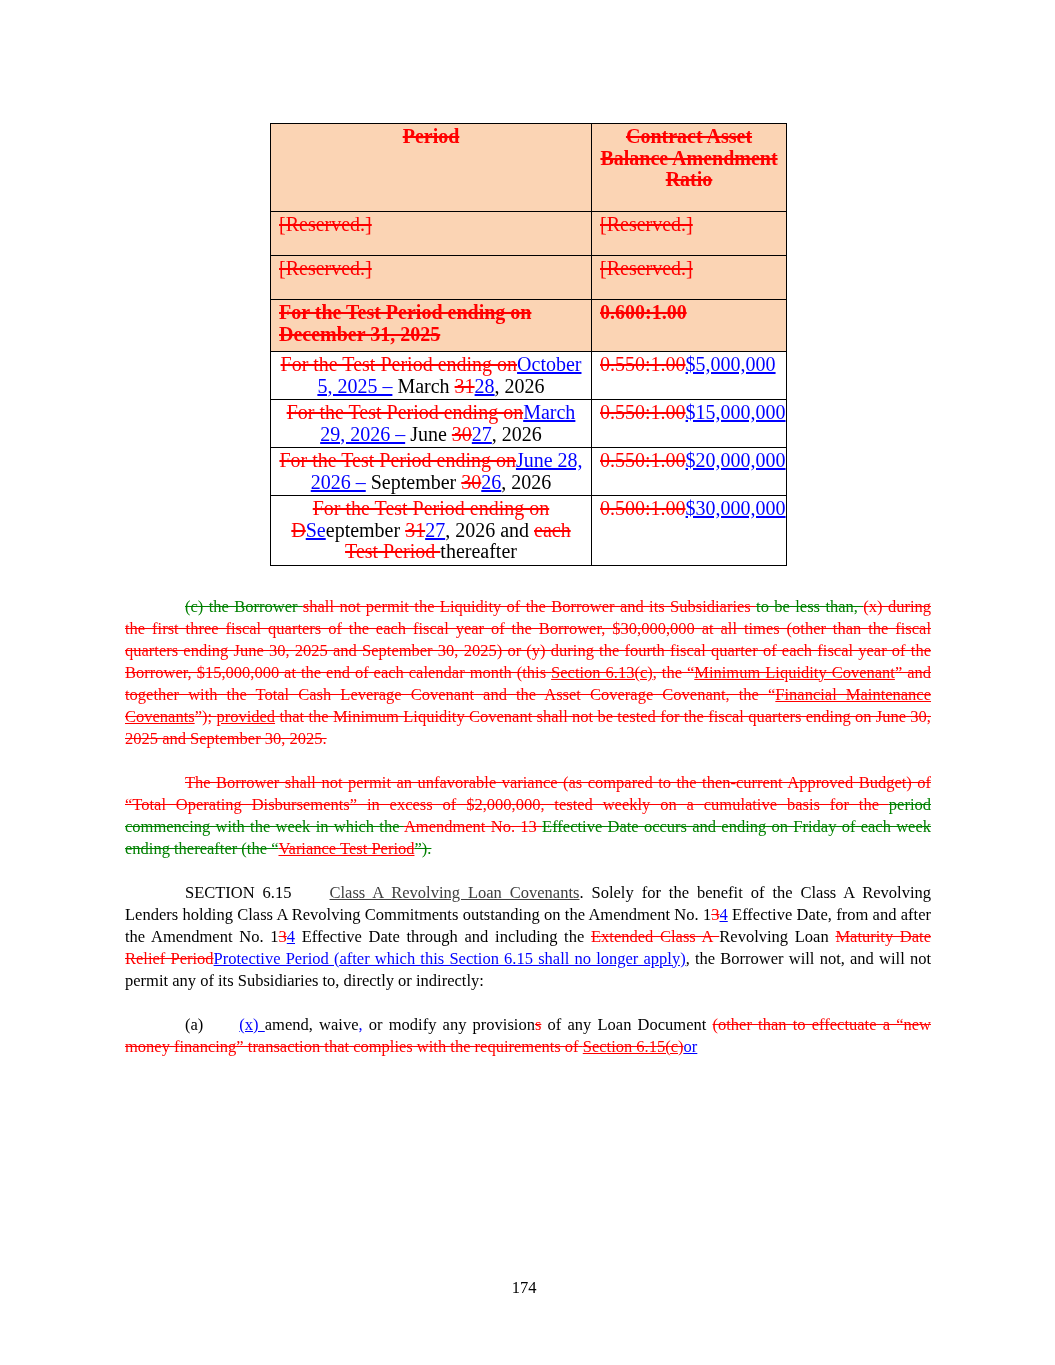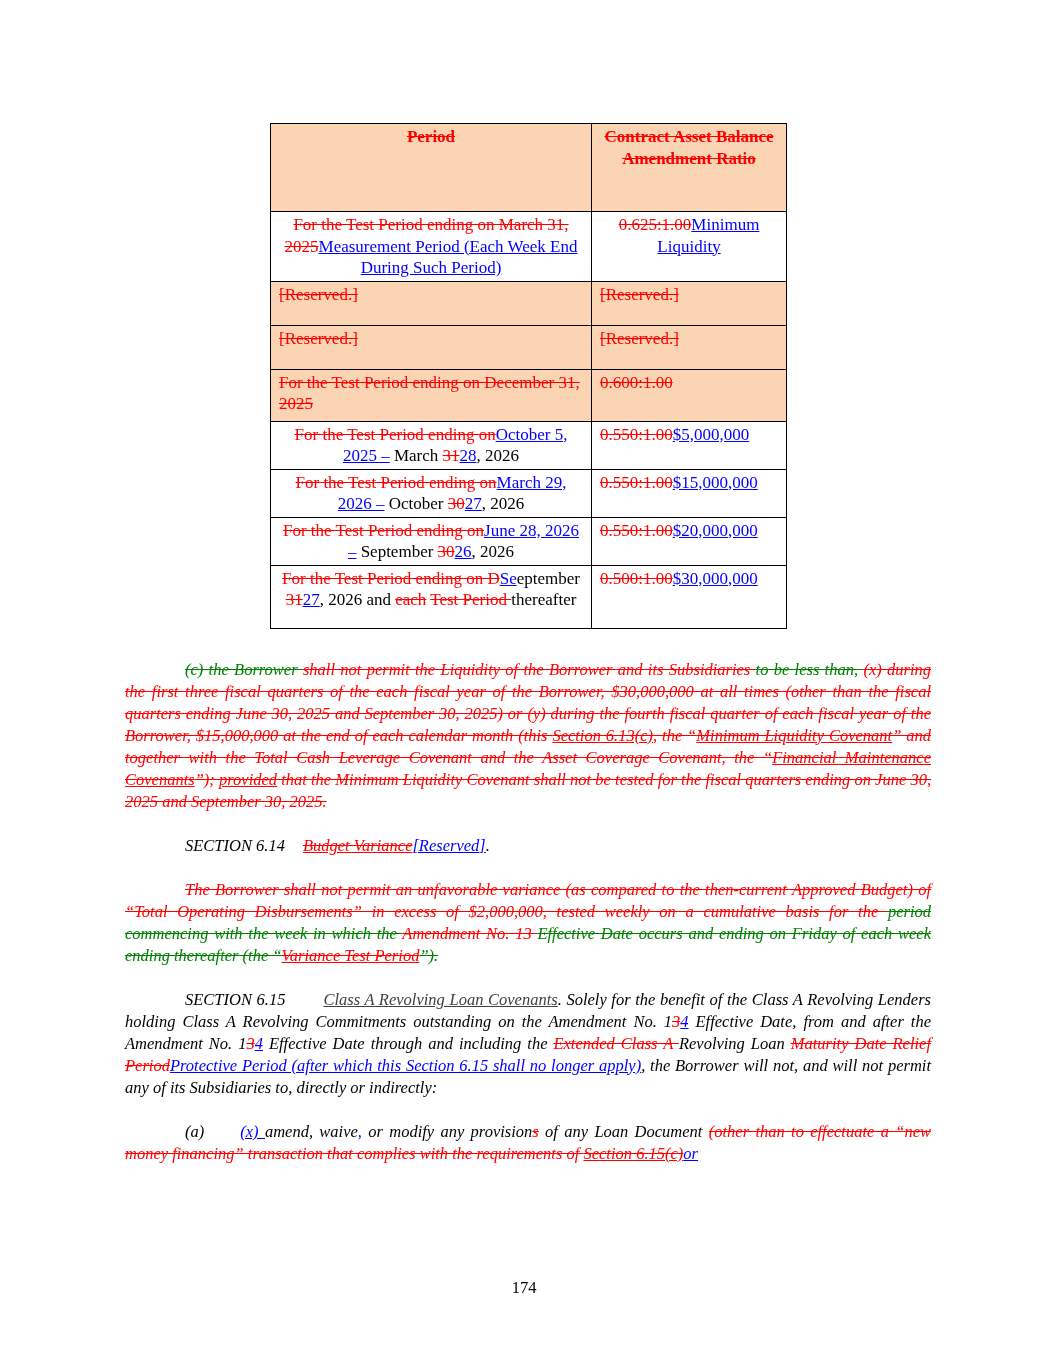--- a/index.html
+++ b/index.html
@@ -2,25 +2,25 @@
 <html style="--red: #ff0000; --blue: #0000ff; --green: #008000; --tan: #fbd4b4;"><head>
 <meta charset="utf-8">
 <style>
   html,body{margin:0;padding:0;background:#ffffff;}
   .page{width:1055px;height:1365px;background:#fff;position:relative;
         font-family:"Liberation Serif",serif;color:#000;overflow:hidden;}
   .content{position:absolute;left:125px;top:0;width:806px;}
   .tablewrap{margin:123px 0 0 145px;width:516px;}
   table.cov{border-collapse:collapse;width:100%;table-layout:fixed;}
   table.cov td{border:1px solid #000;padding:2px 8px;vertical-align:top;
-               font-size:17px;line-height:21.5px;overflow:hidden;}
+               font-size:20px;line-height:21.5px;overflow:hidden;}
   .bg-tan{background:var(--tan,#fbd4b4);}
   .al-left{text-align:left;}
   .al-center{text-align:center;}
-  .para{font-size:16.5px;line-height:22px;text-align:justify;margin:22px 0 0 0;font-style:italic;}
+  .para{font-size:16.5px;line-height:22px;text-align:justify;margin:22px 0 0 0;}
   .para.first{margin-top:30px;}
   .seg-n{color:#000;text-align:right;}
   .seg-rs{color:var(--red,#f00);text-decoration:line-through;}
   .seg-rsu{color:var(--red,#f00);text-decoration:underline line-through;}
   .seg-bi{color:var(--blue,#00f);text-decoration:underline;}
   .seg-gs{color:var(--green,#008000);text-decoration:line-through;}
   .seg-u{color:#404040;text-decoration:underline;}
   .b{font-weight:bold;}
   .tab{display:inline-block;}
   .pageno{position:absolute;left:0;right:7px;top:1278px;text-align:center;font-size:16.5px;}
@@ -35,59 +35,54 @@
       <table class="cov">
         <colgroup>
           <col style="width:321px">
           <col style="width:195px">
         </colgroup>
         <tbody>
             <tr style="height: 88px;">
               <td class="bg-tan al-center"><span class="seg-rs b">Period</span></td>
               <td class="bg-tan al-center"><span class="seg-rs b">Contract Asset Balance Amendment Ratio</span></td>
             </tr>
-            <tr style="height: 66px;">
-              <td class="al-center"><span class="seg-rs">For the Test Period ending on March 31, 2025</span><span class="seg-bi">Measurement Period (Each Week End During Such Period)</span></td>
-              <td class="al-center"><span class="seg-rs">0.625:1.00</span><span class="seg-bi">Minimum Liquidity</span></td>
-            </tr>
             <tr style="height: 44px;">
               <td class="bg-tan al-left"><span class="seg-rs">[Reserved.]</span></td>
               <td class="bg-tan al-left"><span class="seg-rs">[Reserved.]</span></td>
             </tr>
             <tr style="height: 44px;">
               <td class="bg-tan al-left"><span class="seg-rs">[Reserved.]</span></td>
               <td class="bg-tan al-left"><span class="seg-rs">[Reserved.]</span></td>
             </tr>
-            <tr style="height: 52px;">
+            <tr style="height: 52px; font-weight: bold;">
               <td class="bg-tan al-left"><span class="seg-rs">For the Test Period ending on December 31, 2025</span></td>
               <td class="bg-tan al-left"><span class="seg-rs">0.600:1.00</span></td>
             </tr>
             <tr style="height: 45px;">
               <td class="al-center"><span class="seg-rs">For the Test Period ending on</span><span class="seg-bi">October 5, 2025 –</span><span class="seg-n"> March </span><span class="seg-rs">31</span><span class="seg-bi">28</span><span class="seg-n">, 2026</span></td>
               <td class="al-left"><span class="seg-rs">0.550:1.00</span><span class="seg-bi">$5,000,000</span></td>
             </tr>
             <tr style="height: 45px;">
-              <td class="al-center"><span class="seg-rs">For the Test Period ending on</span><span class="seg-bi">March 29, 2026 –</span><span class="seg-n"> October </span><span class="seg-rs">30</span><span class="seg-bi">27</span><span class="seg-n">, 2026</span></td>
+              <td class="al-center"><span class="seg-rs">For the Test Period ending on</span><span class="seg-bi">March 29, 2026 –</span><span class="seg-n"> June </span><span class="seg-rs">30</span><span class="seg-bi">27</span><span class="seg-n">, 2026</span></td>
               <td class="al-left"><span class="seg-rs">0.550:1.00</span><span class="seg-bi">$15,000,000</span></td>
             </tr>
             <tr style="height: 44px;">
               <td class="al-center"><span class="seg-rs">For the Test Period ending on</span><span class="seg-bi">June 28, 2026 –</span><span class="seg-n"> September </span><span class="seg-rs">30</span><span class="seg-bi">26</span><span class="seg-n">, 2026</span></td>
               <td class="al-left"><span class="seg-rs">0.550:1.00</span><span class="seg-bi">$20,000,000</span></td>
             </tr>
             <tr style="height: 63px;">
               <td class="al-center"><span class="seg-rs">For the Test Period ending on D</span><span class="seg-bi">Se</span><span class="seg-n">eptember </span><span class="seg-rs">31</span><span class="seg-bi">27</span><span class="seg-n">, 2026 and </span><span class="seg-rs">each</span><span class="seg-n"> </span><span class="seg-rs">Test Period </span><span class="seg-n">thereafter</span></td>
               <td class="al-left"><span class="seg-rs">0.500:1.00</span><span class="seg-bi">$30,000,000</span></td>
             </tr>
           </tbody>
       </table>
     </div>
 
     <div class="para first"><span class="tab" style="width: 60px;">&nbsp;</span><span class="seg-gs">(c) the Borrower </span><span class="seg-rs">shall not permit the Liquidity of the Borrower and its Subsidiaries </span><span class="seg-gs">to be less than, </span><span class="seg-rs">(x) during the first three fiscal quarters of the each fiscal year of the Borrower, $30,000,000 at all times (other than the fiscal quarters ending June 30, 2025 and September 30, 2025) or (y) during the fourth fiscal quarter of each fiscal year of the Borrower, $15,000,000 at the end of each calendar month (this </span><span class="seg-rsu">Section 6.13(c)</span><span class="seg-rs">, the “</span><span class="seg-rsu">Minimum Liquidity Covenant</span><span class="seg-rs">” and together with the Total Cash Leverage Covenant and the Asset Coverage Covenant, the “</span><span class="seg-rsu">Financial Maintenance Covenants</span><span class="seg-rs">”); </span><span class="seg-rsu">provided</span><span class="seg-rs"> that the Minimum Liquidity Covenant shall not be tested for the fiscal quarters ending on June 30, 2025 and September 30, 2025.</span></div>
 
-    <div class="para"><span class="tab" style="width: 60px;">&nbsp;</span><span class="seg-n">SECTION 6.14</span><span class="tab" style="width: 18px;">&nbsp;</span><span class="seg-rsu">Budget Variance</span><span class="seg-bi">[Reserved]</span><span class="seg-n">.</span></div>
 
     <div class="para"><span class="tab" style="width: 60px;">&nbsp;</span><span class="seg-rs">The Borrower shall not permit an unfavorable variance (as compared to the then-current Approved Budget) of “Total Operating Disbursements” in excess of $2,000,000, tested weekly on a cumulative basis for the </span><span class="seg-gs">period commencing with the week in which the </span><span class="seg-rs">Amendment No. 13 </span><span class="seg-gs">Effective Date occurs and </span><span class="seg-gs">ending on Friday of each week ending thereafter (the “</span><span class="seg-rsu">Variance Test Period</span><span class="seg-gs">”).</span></div>
 
     <div class="para"><span class="tab" style="width: 60px;">&nbsp;</span><span class="seg-n">SECTION 6.15</span><span class="tab" style="width: 38px;">&nbsp;</span><span class="seg-u">Class A Revolving Loan Covenants</span><span class="seg-n">.  Solely for the benefit of the Class A Revolving Lenders holding Class A Revolving Commitments outstanding on the Amendment No. 1</span><span class="seg-rs">3</span><span class="seg-bi">4</span><span class="seg-n"> Effective Date, from and after the Amendment No. 1</span><span class="seg-rs">3</span><span class="seg-bi">4</span><span class="seg-n"> Effective Date through and including the </span><span class="seg-rs">Extended Class A </span><span class="seg-n">Revolving Loan </span><span class="seg-rs">Maturity Date Relief Period</span><span class="seg-bi">Protective Period (after which this Section 6.15 shall no longer apply)</span><span class="seg-n">, the Borrower will not, and will not permit any of its Subsidiaries to, directly or indirectly:</span></div>
 
     <div class="para"><span class="tab" style="width: 60px;">&nbsp;</span><span class="seg-n">(a)</span><span class="tab" style="width: 36px;">&nbsp;</span><span class="seg-bi">(x) </span><span class="seg-n">amend, waive</span><span class="seg-bi">,</span><span class="seg-n"> or modify any provision</span><span class="seg-rs">s</span><span class="seg-n"> of any Loan Document </span><span class="seg-rs">(other than to effectuate a “new money financing” transaction that complies with the requirements of </span><span class="seg-rsu">Section 6.15(c)</span><span class="seg-bi">or</span></div>
 
   </div>
 
   <div class="pageno">174</div>

